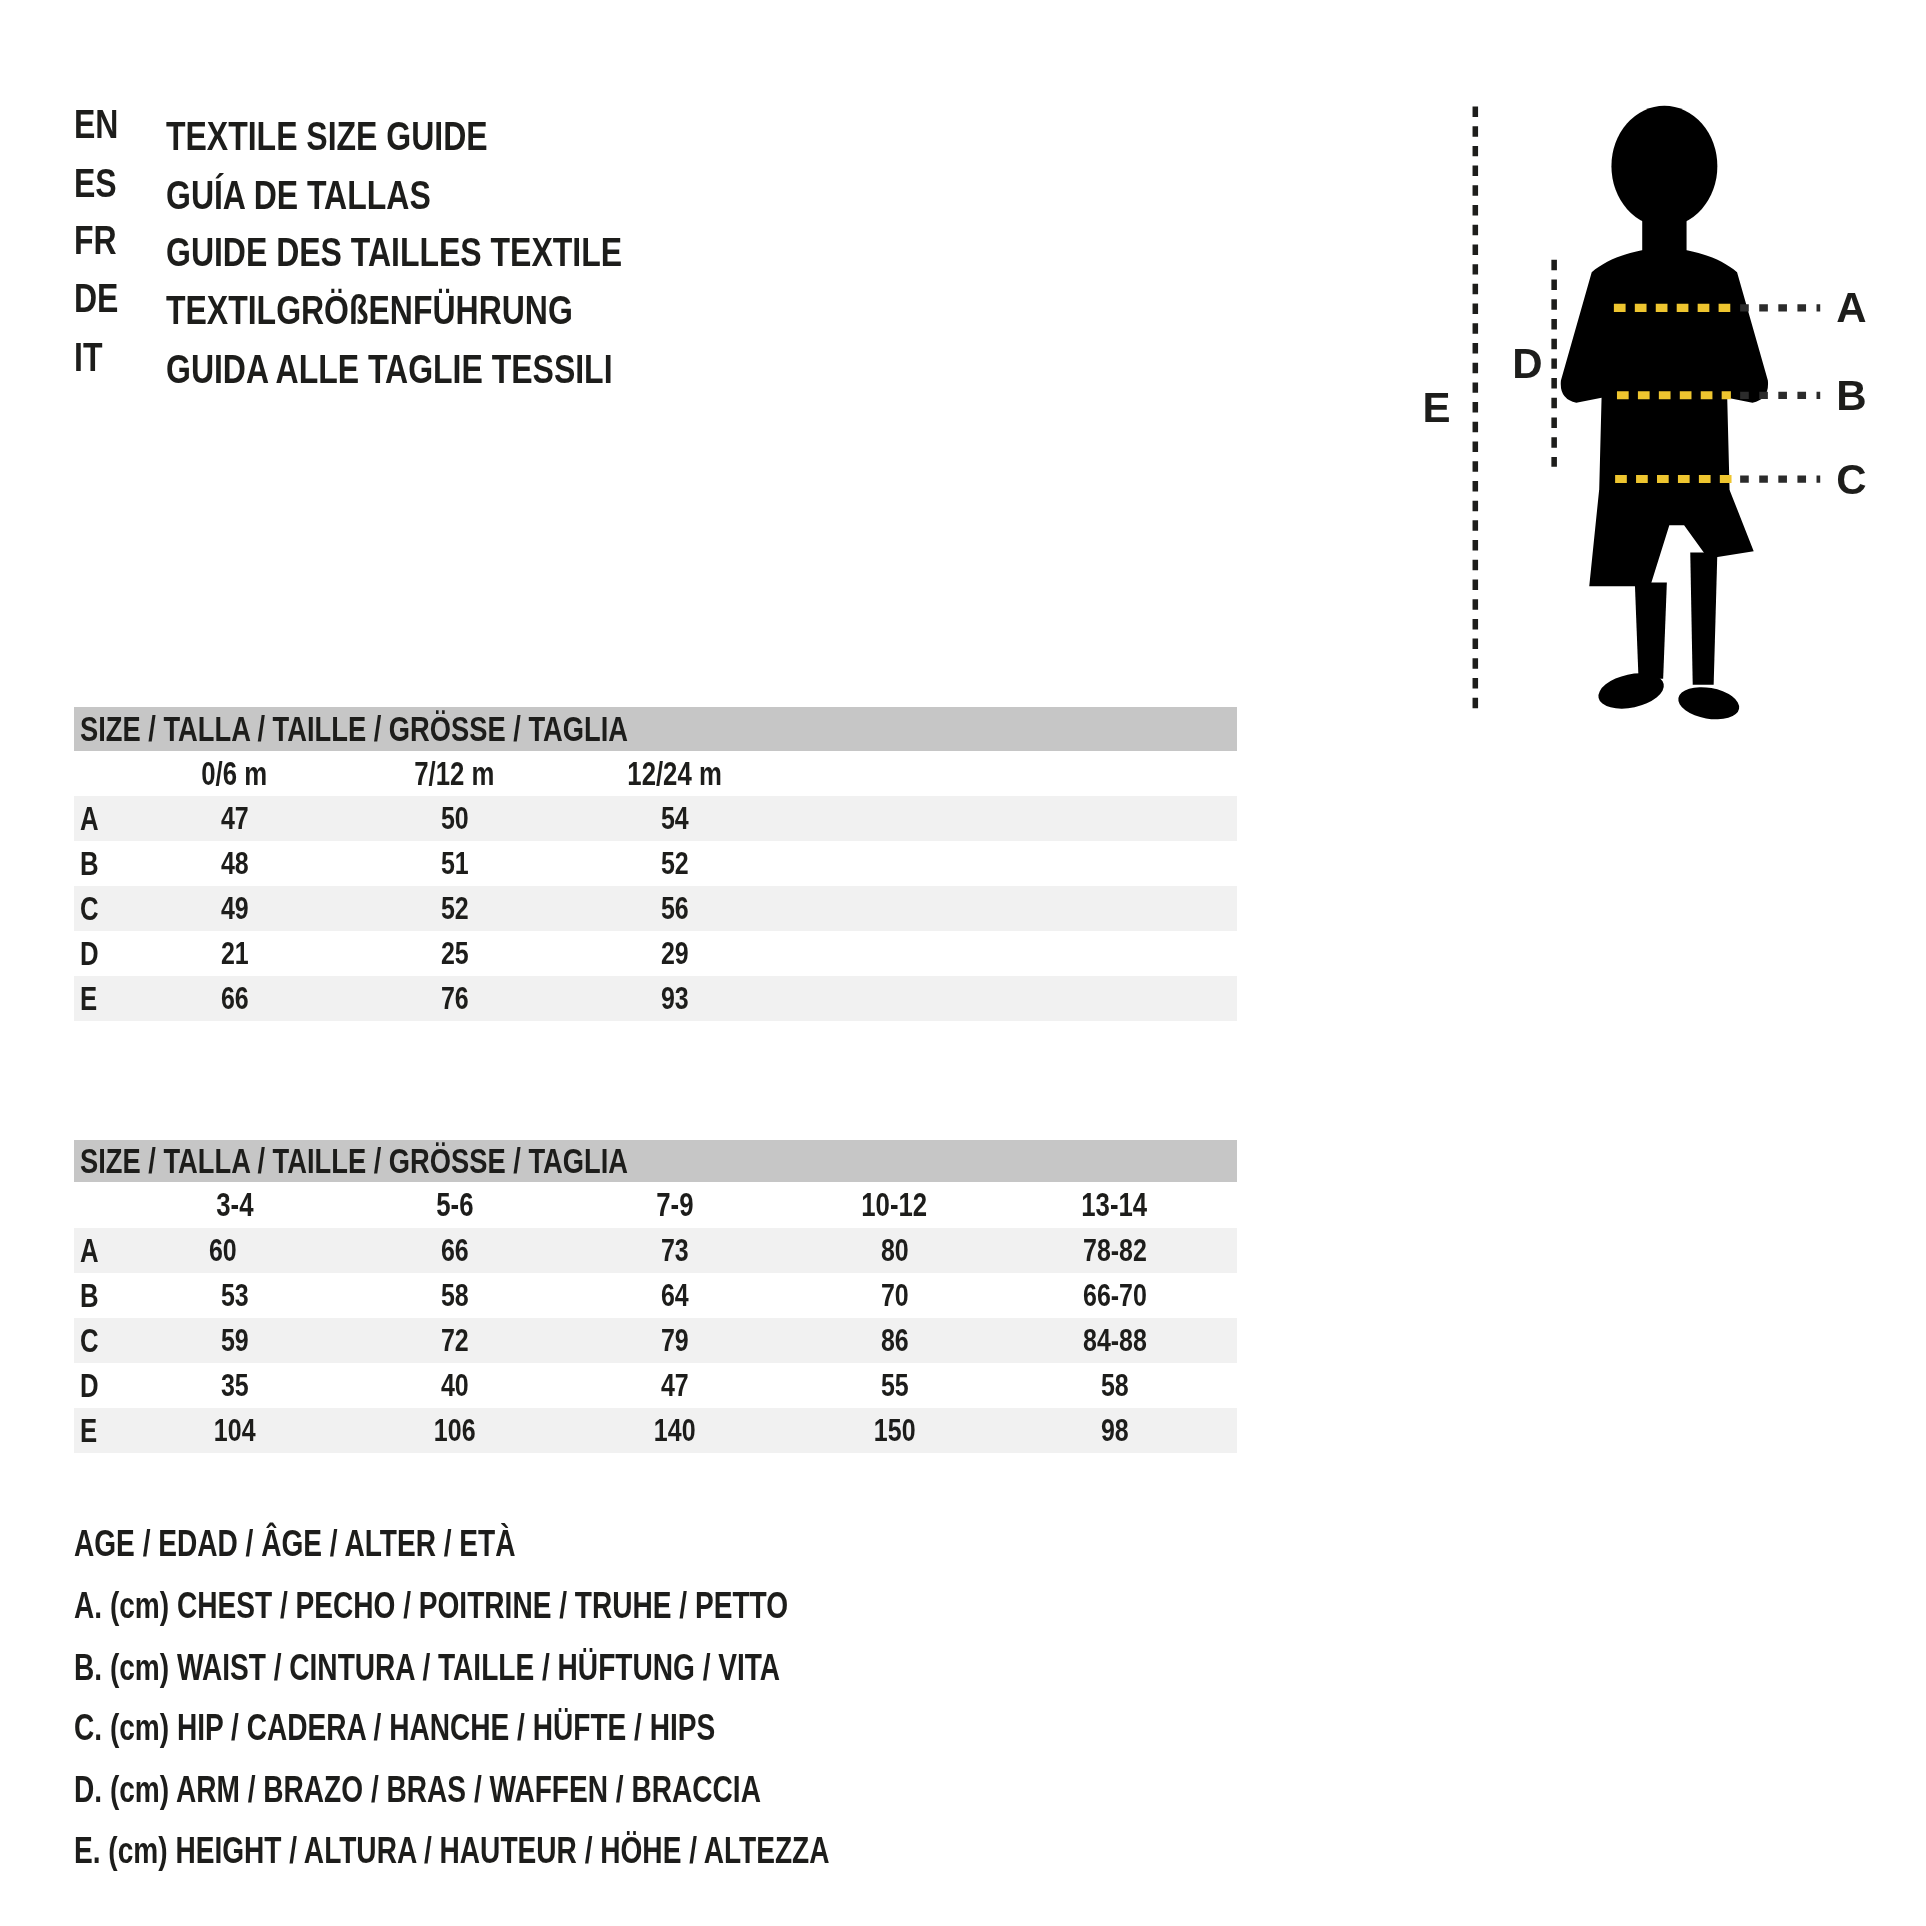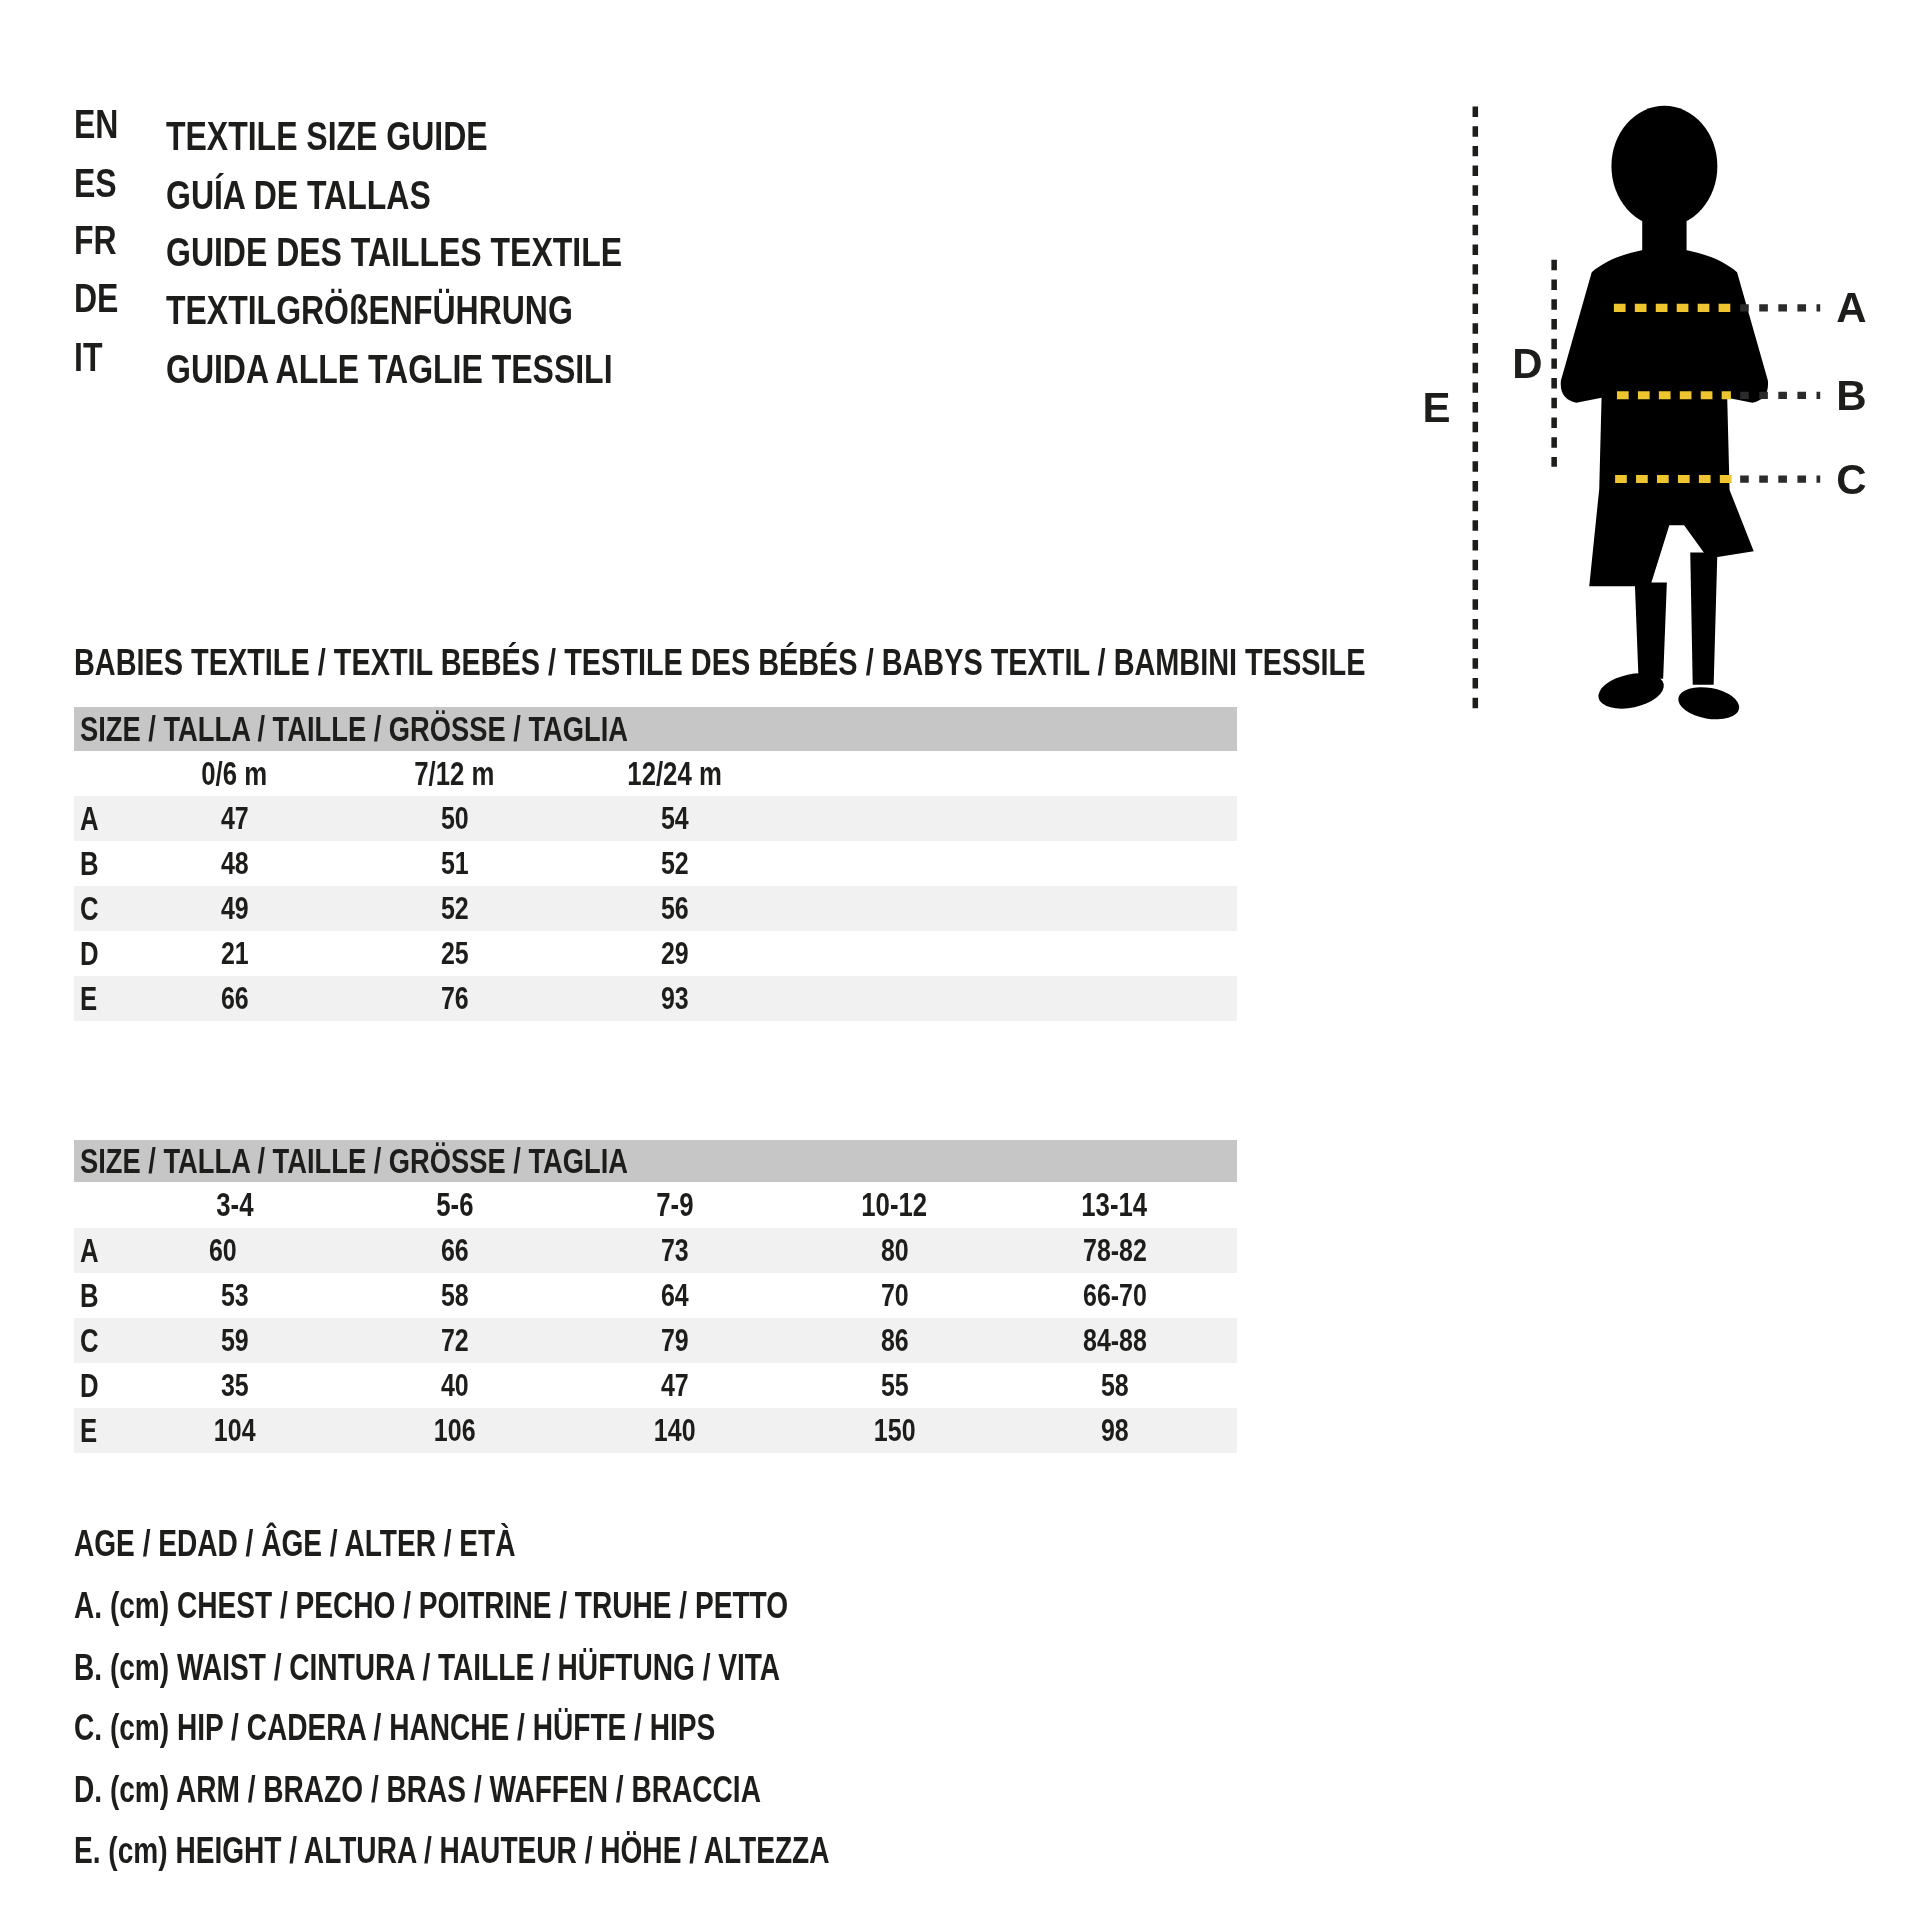--- a/index.html
+++ b/index.html
@@ -84,23 +84,20 @@
     <line x1="575" y1="492" x2="705" y2="492" stroke="#2b2b2b" stroke-width="12" stroke-dasharray="14 17"></line>
     <line x1="372" y1="628" x2="567" y2="628" stroke="#eec52f" stroke-width="13" stroke-dasharray="19 15"></line>
     <line x1="575" y1="628" x2="705" y2="628" stroke="#2b2b2b" stroke-width="12" stroke-dasharray="14 17"></line>
   </svg>
   <div class="fig-label" style="left:1827px; top:283px">A</div>
   <div class="fig-label" style="left:1827px; top:371px">B</div>
   <div class="fig-label" style="left:1827px; top:455px">C</div>
   <div class="fig-label" style="left:1503px; top:339px">D</div>
   <div class="fig-label" style="left:1412px; top:383px">E</div>
 
-  <div class="section-heading" style="top:641px">
-    <span class="cond-l">BABIES TEXTILE / TEXTIL BEBÉS / TESTILE DES BÉBÉS / BABYS TEXTIL / BAMBINI TESSILE</span>
-  </div>
 
   <div class="size-table" style="top:707px; height:314px">
     <div class="size-bar" style="top:0; height:44px; line-height:44px">
       <span class="cond-l">SIZE / TALLA / TAILLE / GRÖSSE / TAGLIA</span>
     </div>
     <div class="col-head" style="top:44px; height:45px; line-height:45px; left:68px"><span class="cond">0/6 m</span></div>
     <div class="col-head" style="top:44px; height:45px; line-height:45px; left:288px"><span class="cond">7/12 m</span></div>
     <div class="col-head" style="top:44px; height:45px; line-height:45px; left:508px"><span class="cond">12/24 m</span></div>
 
     <div class="row-band band-odd" style="top:89px">

